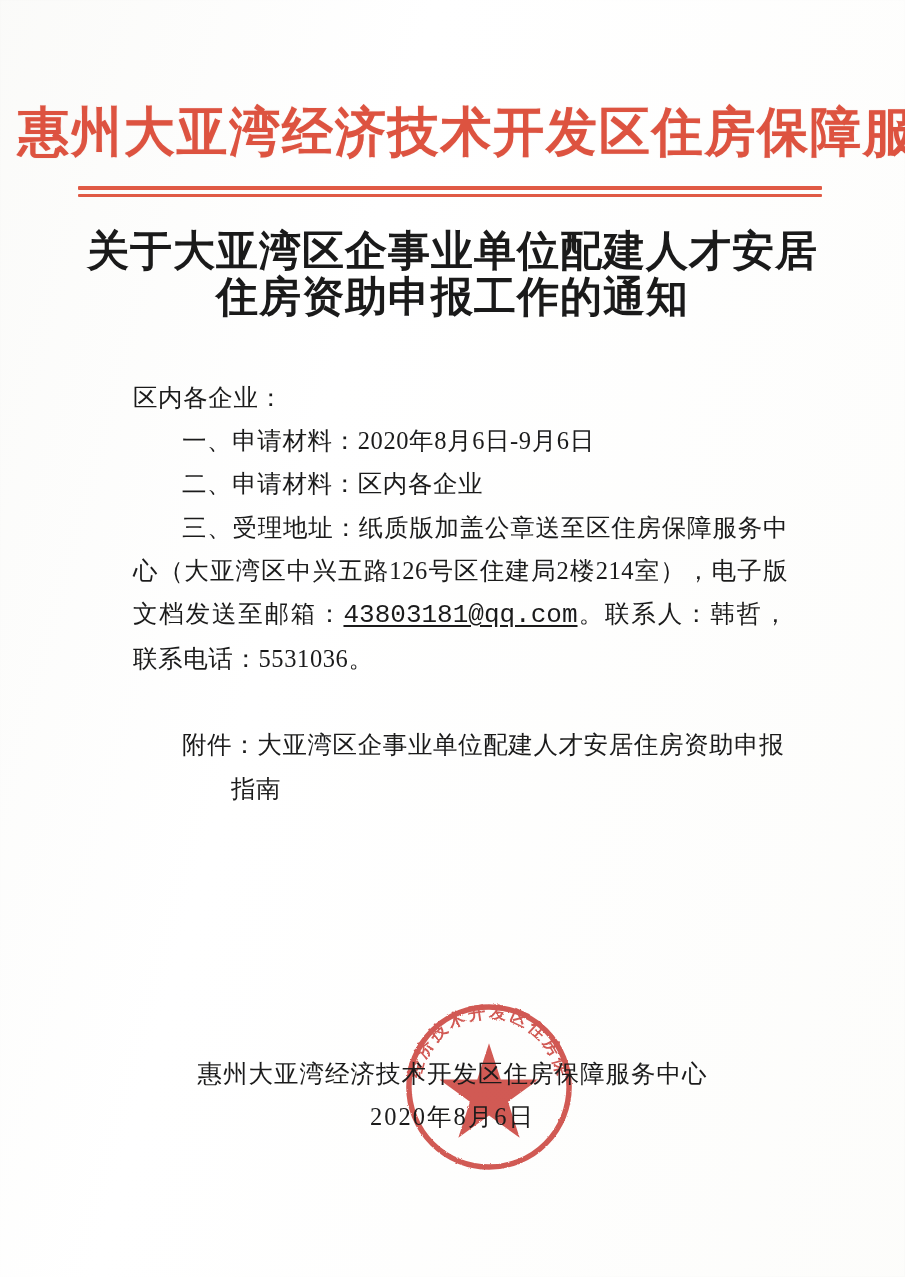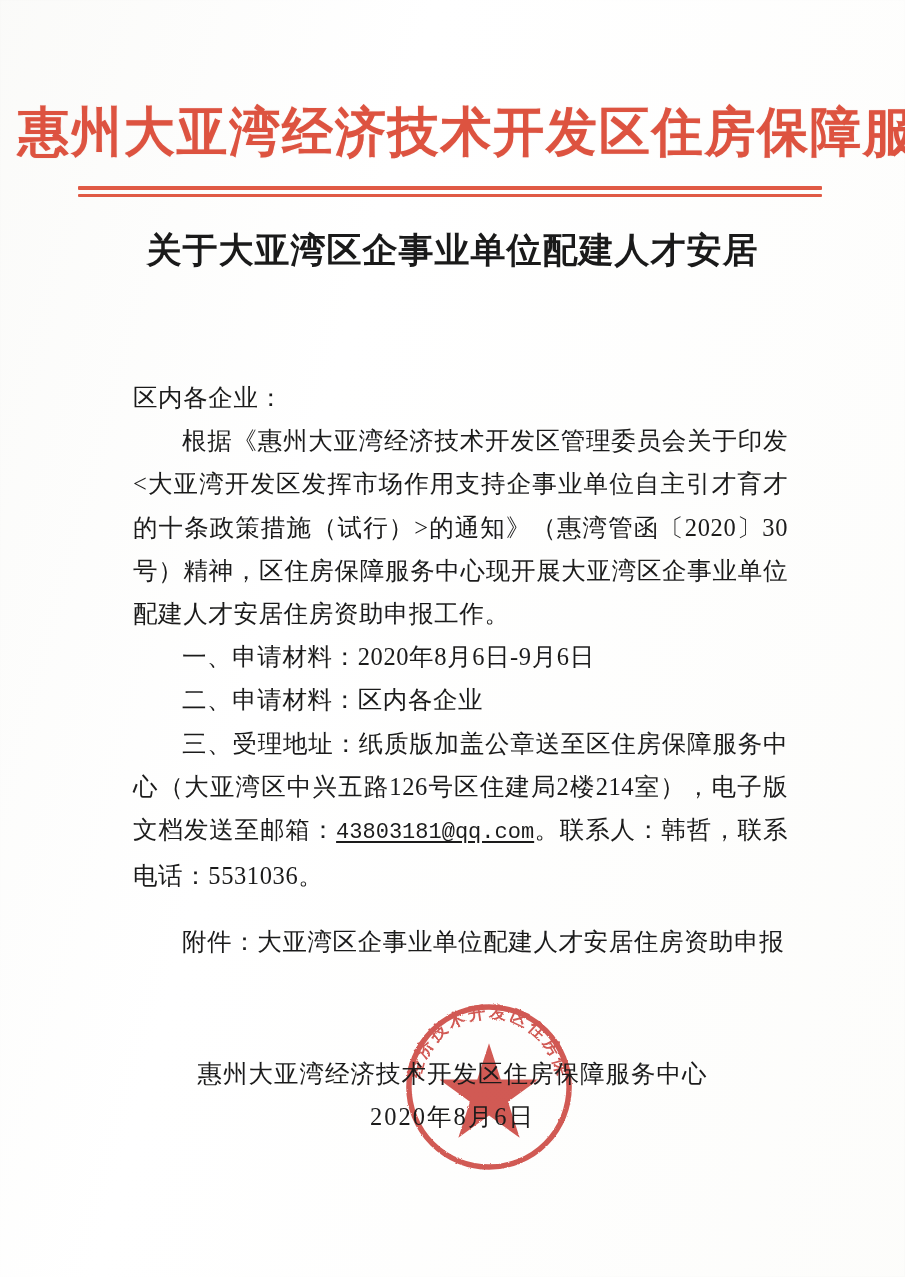--- a/index.html
+++ b/index.html
@@ -69,21 +69,21 @@
 
   
   .doc-title {
     position: absolute;
     left: 0;
     right: 0;
     top: 228px;
     text-align: center;
     font-family: "Liberation Serif", "DejaVu Serif", serif;
     font-weight: 700;
-    font-size: 35px;
+    font-size: 42px;
     line-height: 46px;
     color: #1a1a1a;
     letter-spacing: 1px;
   }
   .doc-title .ln { display: block; }
 
   
   .body-block {
     position: absolute;
     left: 133px;
@@ -99,25 +99,25 @@
     margin: 0;
     text-align: justify;
     text-justify: inter-character;
   }
   .para.indent { text-indent: 2em; }
   .para.salutation { text-indent: 0; margin-top: 16px; }
   .email-underline {
     text-decoration: underline;
     text-underline-offset: 3px;
     font-family: "Liberation Mono", "DejaVu Sans Mono", monospace;
-    font-size: 22px;
+    font-size: 26px;
     letter-spacing: 0;
   }
   .attach-block {
-    margin-top: 23px;
+    margin-top: 43px;
     text-indent: 2em;
   }
   .attach-cont {
     text-indent: 4em;
   }
 
   
   .signature {
     position: absolute;
     left: 0;
@@ -159,31 +159,32 @@
   </div>
 
   <div class="rule-wrap">
     <div class="rule-thick"></div>
     <div class="rule-gap"></div>
     <div class="rule-thin"></div>
   </div>
 
   <div class="doc-title">
     <span class="ln">关于大亚湾区企事业单位配建人才安居</span>
+    <span class="ln">住房资助申报工作的通知</span>
   </div>
 
   <div class="body-block">
     <p class="para salutation">区内各企业：</p>
-    <p class="para indent">根据《惠州大亚湾经济技术开发区管理委员会关于印发&lt;大亚湾开发区发挥市场作用支持企事业单位自主引才育才的十条政策措施（试行）&gt;的通知》（惠湾管函〔2020〕30号）精神，区住房保障服务中心现开展大亚湾区企事业单位配建人才安居住房资助申报工作。</p>
     <p class="para indent">一、申请材料：2020年8月6日-9月6日</p>
     <p class="para indent">二、申请材料：区内各企业</p>
     <p class="para indent"><span>三、受理地址：纸质版加盖公章送至区住房保障服务中心（大亚湾区中兴五路126号区住建局2楼214室），电子版文档发送至邮箱：</span><span class="email-underline">43803181@qq.com</span><span>。联系人：韩哲，联系电话：5531036。</span></p>
 
     <div class="attach-block">
       <p class="para"><span>附件：</span><span>大亚湾区企事业单位配建人才安居住房资助申报</span></p>
+      <p class="para attach-cont">指南</p>
     </div>
   </div>
 
   <div class="seal">
     <svg viewBox="0 0 200 200" xmlns="http://www.w3.org/2000/svg" aria-hidden="true">
       <defs>
         <path id="sealArc" d="M 100,100 m -76,0 a 76,76 0 1,1 152,0" fill="none"></path>
         <filter id="rough">
           <feTurbulence type="fractalNoise" baseFrequency="0.75" numOctaves="3" result="n"></feTurbulence>
           <feDisplacementMap in="SourceGraphic" in2="n" scale="2.2" xChannelSelector="R" yChannelSelector="G"></feDisplacementMap>

